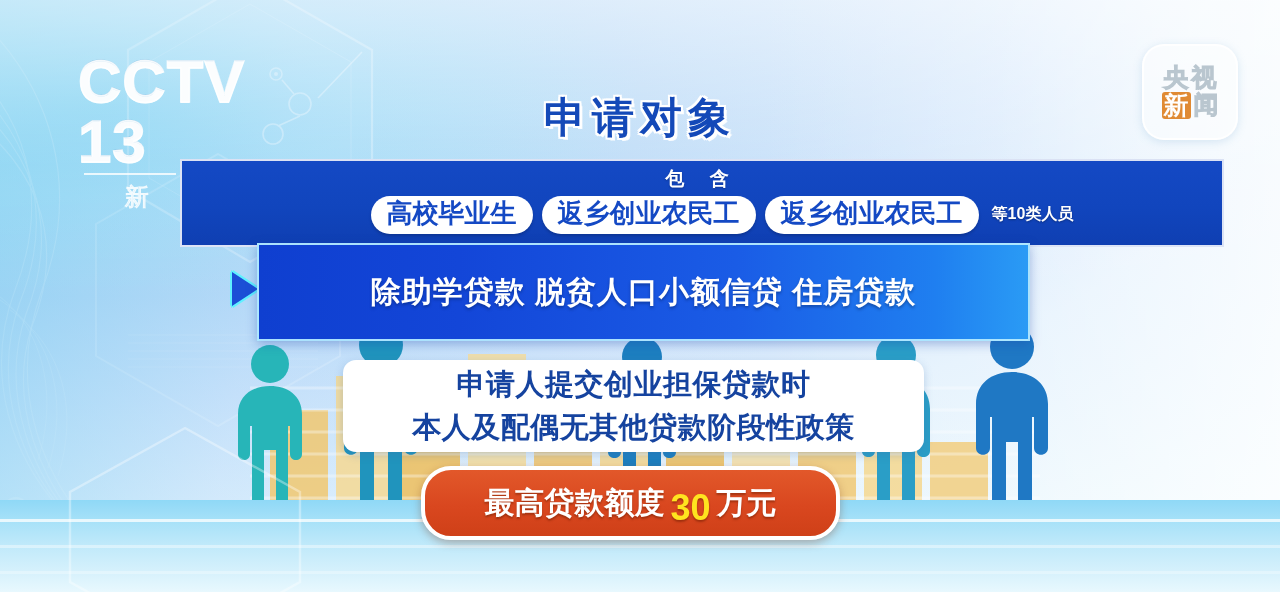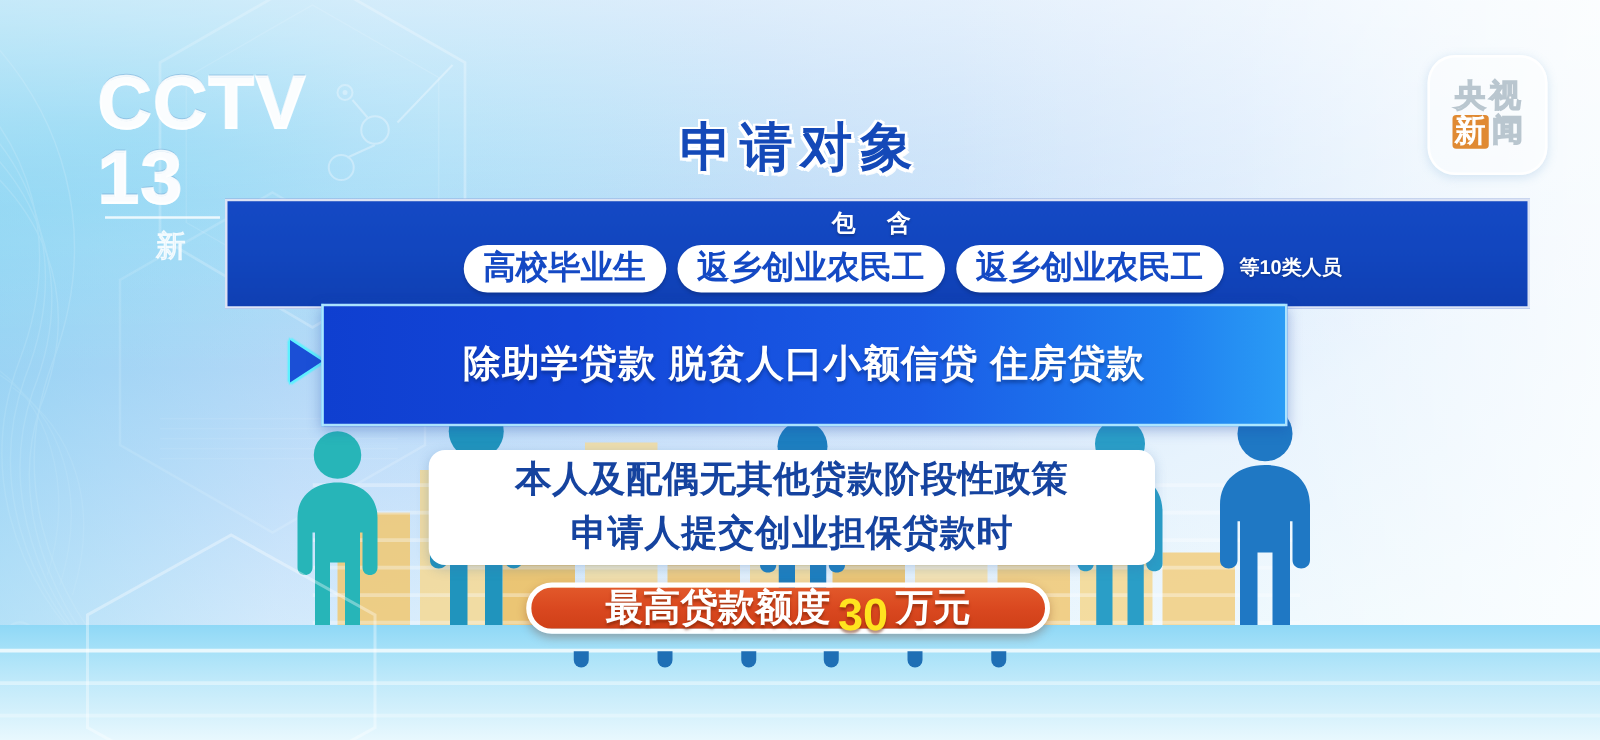--- a/index.html
+++ b/index.html
@@ -157,21 +157,21 @@
     display:flex;flex-direction:column;align-items:center;justify-content:center;
     box-shadow:0 3px 9px rgba(60,110,170,.28);
   }
   .p3-line{
     color:#15439f;font-size:29px;font-weight:bold;line-height:1.47;
     white-space:nowrap;letter-spacing:.5px;
   }
 
   
   .pill{
-    position:absolute;left:421px;top:466px;width:419px;height:41px;
+    position:absolute;left:421px;top:466px;width:419px;height:74px;
     background:linear-gradient(180deg,#e2582a 0%,#d9471f 55%,#cf4018 100%);
     border:4px solid #ffffff;border-radius:30px;box-sizing:border-box;
     display:flex;align-items:center;justify-content:center;gap:6px;
     box-shadow:0 3px 8px rgba(120,50,20,.35);
   }
   .pill-t{
     color:#ffffff;font-size:30px;font-weight:bold;white-space:nowrap;
     text-shadow:0 2px 2px rgba(110,30,0,.5);
   }
   .pill-n{
@@ -342,22 +342,22 @@
       <span class="p1-tail">等10类人员</span>
     </div>
   </div>
 
   <div class="arrow"></div>
   <div class="panel2">
     <div class="p2-line">除助学贷款  脱贫人口小额信贷  住房贷款</div>
   </div>
 
   <div class="panel3">
+    <div class="p3-line">申请人提交创业担保贷款时</div>
     <div class="p3-line">本人及配偶无其他贷款阶段性政策</div>
-    <div class="p3-line">申请人提交创业担保贷款时</div>
   </div>
 
   <div class="dots">
     <span class="dot"></span>
     <span class="dot"></span>
     <span class="dot"></span>
     <span class="dot"></span>
     <span class="dot"></span>
     <span class="dot"></span>
   </div>

